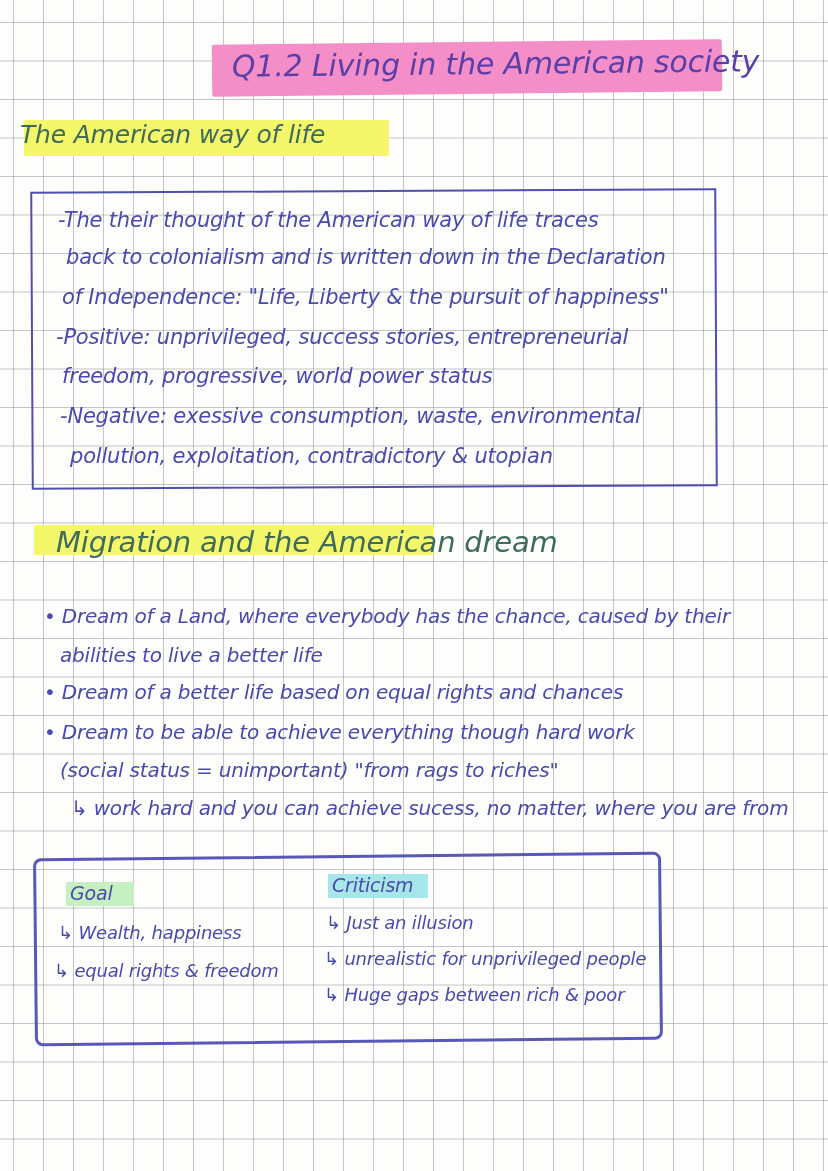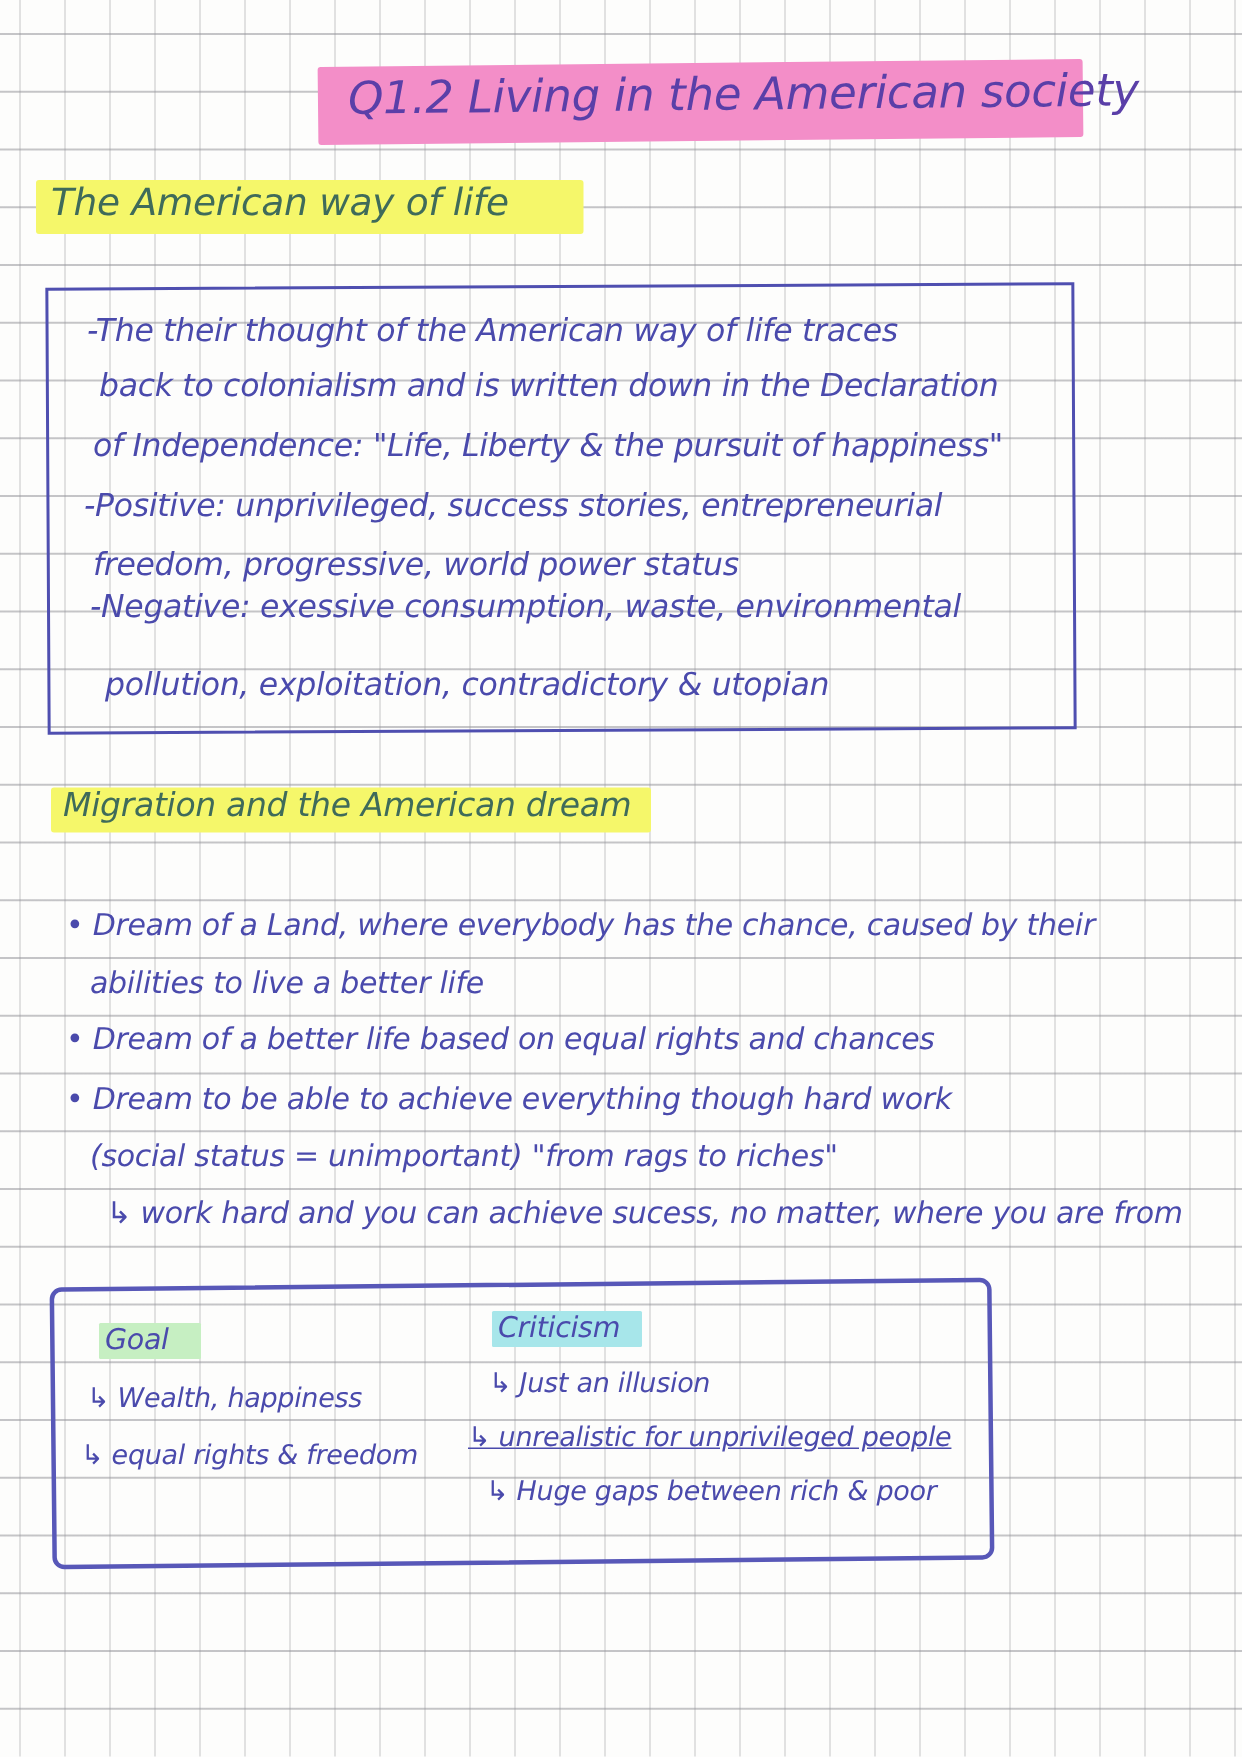--- a/index.html
+++ b/index.html
@@ -33,23 +33,23 @@
     position: absolute; left: 232px; top: 46px;
     font-size: 30px; color: #5a3fa8; transform: rotate(-0.6deg);
   }
   .section-heading-hl {
     position: absolute; background: #f5f76a; border-radius: 2px;
   }
   .section-heading {
     position: absolute; font-size: 25px; color: #3f6b5a;
   }
   .h1-hl { left: 24px; top: 120px; width: 365px; height: 36px; }
-  .h1 { left: 34px; top: 120px; }
+  .h1 { left: 20px; top: 120px; }
   .h2-hl { left: 34px; top: 525px; width: 400px; height: 30px; }
-  .h2 { left: 42px; top: 525px; font-size: 22px; }
+  .h2 { left: 56px; top: 525px; font-size: 29px; }
 
   .box1 {
     position: absolute; left: 31px; top: 190px; width: 686px; height: 298px;
     border: 2px solid #4f4fb0; box-sizing: border-box;
     transform: rotate(-0.3deg);
   }
   .line {
     position: absolute; font-size: 21px; color: #4a4aac;
   }
   .bullets .line { font-size: 20px; }
@@ -75,21 +75,21 @@
 
   <div class="section-heading-hl h1-hl"></div>
   <div class="section-heading hand h1">The American way of life</div>
 
   <div class="box1"></div>
   <div class="line hand" style="left:58px; top:208px;">-The their thought of the American way of life traces</div>
   <div class="line hand" style="left:66px; top:245px;text-align:center;">back to colonialism and is written down in the Declaration</div>
   <div class="line hand" style="left:62px; top:285px;">of Independence: "Life, Liberty &amp; the pursuit of happiness"</div>
   <div class="line hand" style="left:56px; top:325px;">-Positive: unprivileged, success stories, entrepreneurial</div>
   <div class="line hand" style="left:62px; top:364px;">freedom, progressive, world power status</div>
-  <div class="line hand" style="left:60px; top:392px;">-Negative: exessive consumption, waste, environmental</div>
+  <div class="line hand" style="left:60px; top:404px;">-Negative: exessive consumption, waste, environmental</div>
   <div class="line hand" style="left:70px; top:444px;">pollution, exploitation, contradictory &amp; utopian</div>
 
   <div class="section-heading-hl h2-hl"></div>
   <div class="section-heading hand h2">Migration and the American dream</div>
 
   <div class="bullets">
     <div class="line hand" style="left:44px; top:604px;">• Dream of a Land, where everybody has the chance, caused by their</div>
     <div class="line hand" style="left:60px; top:643px;">abilities to live a better life</div>
     <div class="line hand" style="left:44px; top:680px;">• Dream of a better life based on equal rights and chances</div>
     <div class="line hand" style="left:44px; top:720px;">• Dream to be able to achieve everything though hard work</div>
@@ -100,16 +100,16 @@
   <div class="box2"></div>
 
   <div class="col-head-hl goal-hl"></div>
   <div class="col-head hand" style="left:70px; top:882px;">Goal</div>
   <div class="small hand" style="left:58px; top:922px;">↳ Wealth, happiness</div>
   <div class="small hand" style="left:54px; top:960px;">↳ equal rights &amp; freedom</div>
 
   <div class="col-head-hl crit-hl"></div>
   <div class="col-head hand" style="left:332px; top:874px;">Criticism</div>
   <div class="small hand" style="left:326px; top:912px;">↳ Just an illusion</div>
-  <div class="small hand" style="left:312px; top:948px;text-decoration:underline;">↳ unrealistic for unprivileged people</div>
+  <div class="small hand" style="left:324px; top:948px;">↳ unrealistic for unprivileged people</div>
   <div class="small hand" style="left:324px; top:984px;">↳ Huge gaps between rich &amp; poor</div>
 
 </div>
 
 </body></html>

